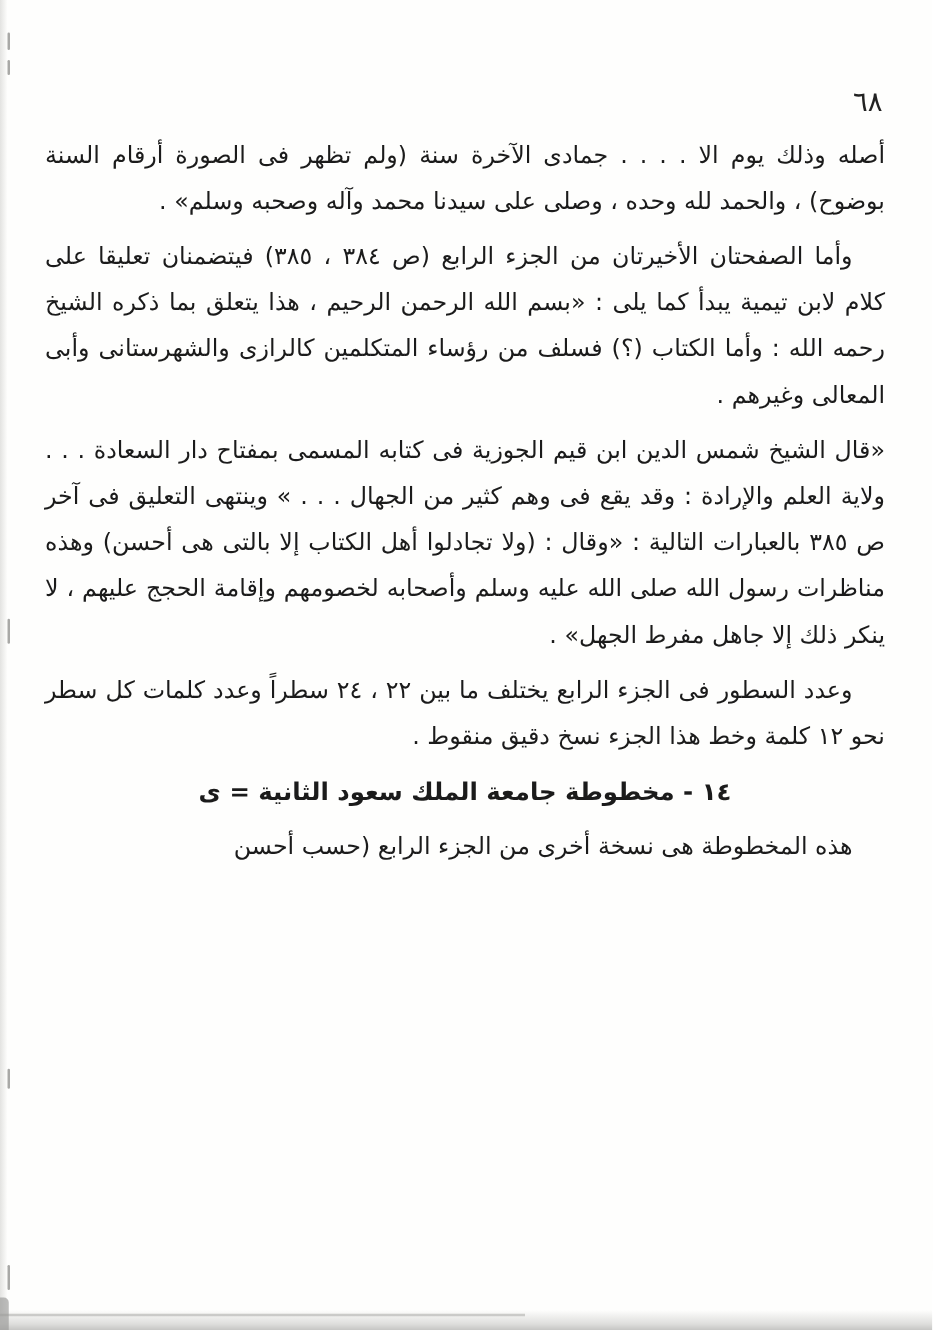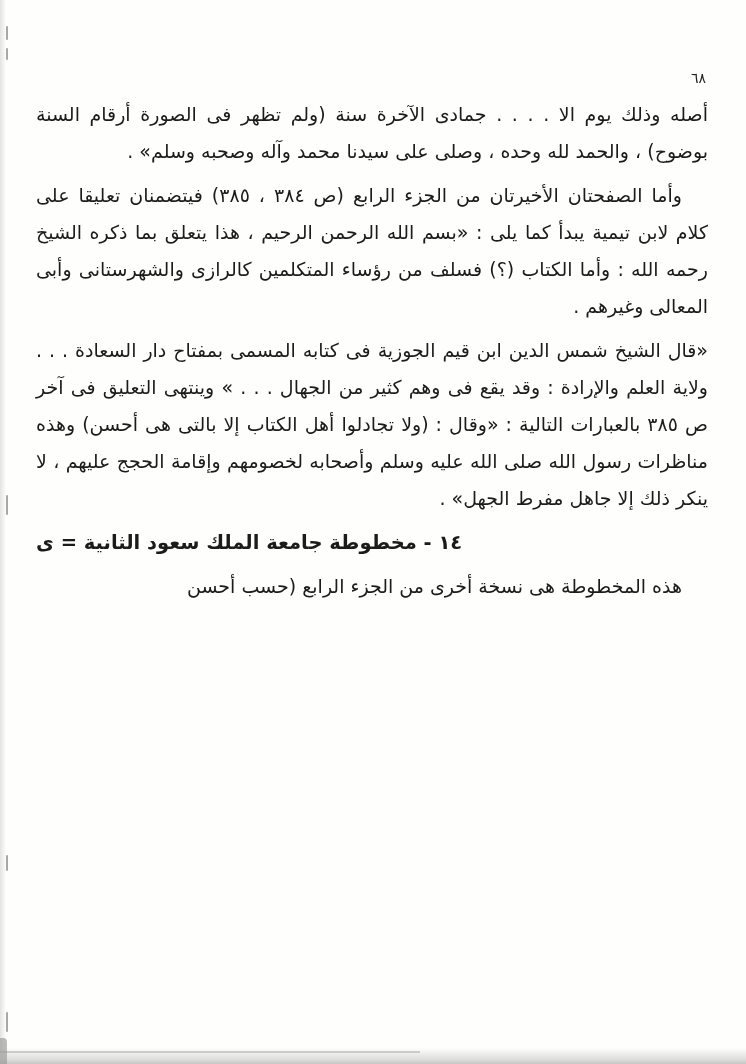--- a/index.html
+++ b/index.html
@@ -59,44 +59,44 @@
   .em1a { top: 26px;  height: 14px; }
   .em1b { top: 48px;  height: 12px; }
   .em2  { top: 495px; height: 20px; }
   .em3  { top: 855px; height: 16px; }
   .em4  { top: 1012px; height: 20px; }
 
   .page-number {
     position: absolute;
     top: 70px;
     right: 40px;
-    font-size: 14px;
+    font-size: 22px;
     letter-spacing: 1px;
     color: #222;
   }
   .content {
     position: absolute;
-    top: 96px;
+    top: 106px;
     right: 38px;
     left: 36px;
     font-size: 19px;
     line-height: 37px;
     text-align: justify;
   }
   .content p {
     margin: 0 0 7px 0;
   }
   .content p.indent {
     text-indent: 26px;
   }
   .section-heading {
     font-weight: bold;
     font-size: 19.5px;
     margin: 26px 0 28px 0;
-    text-align: left;
+    text-align: center;
     text-indent: 0;
   }
 </style>
 </head>
 <body>
 
 <div class="page">
 
   <div class="left-edge"></div>
   <div class="edge-mark em1a"></div>
@@ -111,19 +111,20 @@
   <div class="page-number">٦٨</div>
 
   <div class="content">
     <p>أصله وذلك يوم الا . . . .  جمادى الآخرة سنة (ولم تظهر فى الصورة أرقام السنة بوضوح) ، والحمد لله وحده ، وصلى على سيدنا محمد وآله وصحبه وسلم» .</p>
 
 
     <p class="indent">وأما الصفحتان الأخيرتان من الجزء الرابع (ص ٣٨٤ ، ٣٨٥) فيتضمنان تعليقا على كلام لابن تيمية يبدأ كما يلى : «بسم الله الرحمن الرحيم ، هذا يتعلق بما ذكره الشيخ رحمه الله : وأما الكتاب (؟) فسلف من رؤساء المتكلمين كالرازى والشهرستانى وأبى المعالى وغيرهم .</p>
 
     <p>«قال الشيخ شمس الدين ابن قيم الجوزية فى كتابه المسمى بمفتاح دار السعادة . . . ولاية العلم والإرادة : وقد يقع فى وهم كثير من الجهال . . . » وينتهى التعليق فى آخر ص ٣٨٥ بالعبارات التالية : «وقال : (ولا تجادلوا أهل الكتاب إلا بالتى هى أحسن) وهذه مناظرات رسول الله صلى الله عليه وسلم وأصحابه لخصومهم وإقامة الحجج عليهم ، لا ينكر ذلك إلا جاهل مفرط الجهل» .</p>
 
+    <p class="indent">وعدد السطور فى الجزء الرابع يختلف ما بين ٢٢ ، ٢٤ سطراً وعدد كلمات كل سطر نحو ١٢ كلمة وخط هذا الجزء نسخ دقيق منقوط .</p>
 
     <p class="section-heading">١٤ - مخطوطة جامعة الملك سعود الثانية = ى</p>
 
     <p class="indent">هذه المخطوطة هى نسخة أخرى من الجزء الرابع (حسب أحسن</p>
   </div>
 
 </div>
 
 </body></html>

